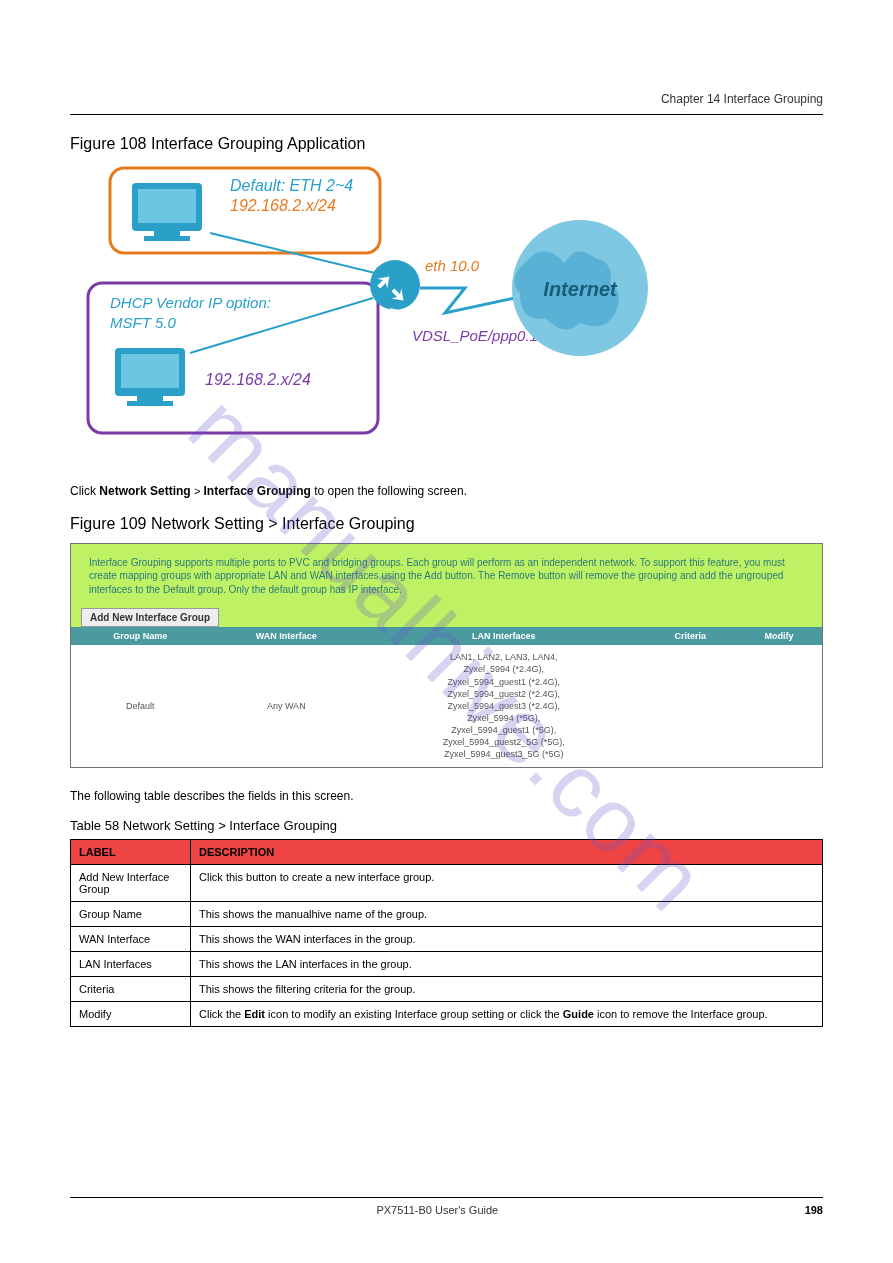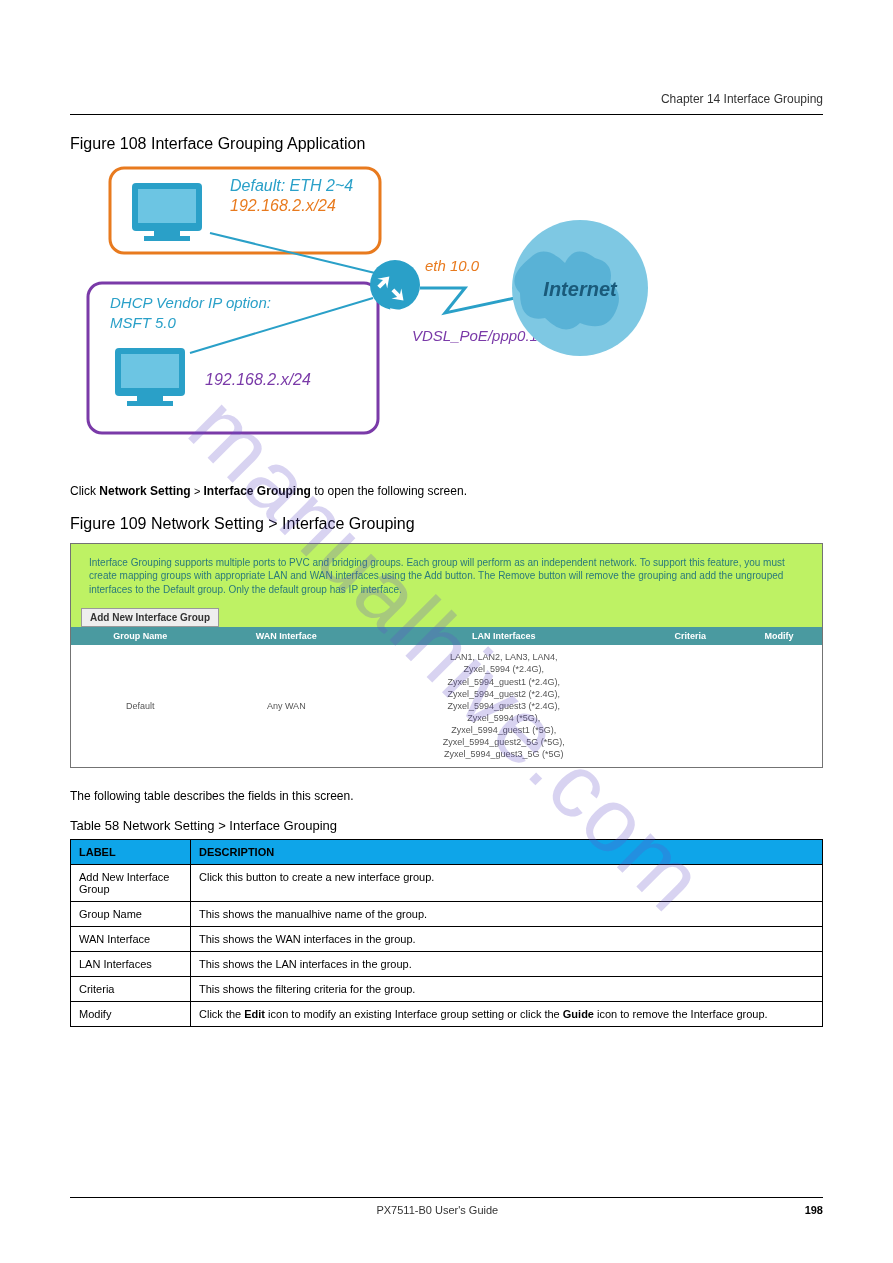--- a/index.html
+++ b/index.html
@@ -13,21 +13,21 @@
 .screenshot-box { border: 1px solid #737373; background: #bef264; width: 754px; font-size: 10px; }
 .screenshot-inner { padding: 12px 18px 0 18px; color: #2a7a7a; line-height: 1.35; }
 .add-btn { display: inline-block; background: #eee; border: 1px solid #999; padding: 3px 8px; font-size: 10px; font-weight: bold; color: #333; margin: 12px 0 0 10px; }
 .ig-table { width: 100%; border-collapse: collapse; font-size: 9px; }
 .ig-table th { background: #4a9aa0; color: #fff; padding: 4px 6px; font-weight: bold; text-align: center; }
 .ig-table td { padding: 6px; text-align: center; color: #555; vertical-align: middle; background: #fff; }
 .lan-list { text-align: center; line-height: 1.35; }
 .body-text { font-size: 12px; margin: 14px 0; line-height: 1.4; }
 .body-text .chevron { font-size: 11px; }
 .label-table { width: 100%; border-collapse: collapse; margin: 6px 0 20px 0; }
-.label-table th { background: #0ea5e9; border: 1px solid #000; padding: 6px 8px; font-size: 11px; text-align: left; }
+.label-table th { background: #ef4444; border: 1px solid #000; padding: 6px 8px; font-size: 11px; text-align: left; }
 .label-table td { border: 1px solid #000; padding: 6px 8px; font-size: 11px; text-align: left; vertical-align: top; }
 .label-table td:first-child { width: 120px; }
 .footer { display: flex; justify-content: space-between; align-items: flex-end; border-top: 1px solid #000; padding-top: 6px; margin-top: 170px; font-size: 11px; }
 .footer .title { color: #333; }
 .footer .page-num { font-weight: bold; color: #000; }
 .watermark { position: absolute; left: 50%; top: 50%; transform: translate(-50%, -50%) rotate(45deg); font-size: 90px; color: rgba(100, 80, 200, 0.25); pointer-events: none; white-space: nowrap; font-weight: 300; letter-spacing: 2px; z-index: 5; }
 </style>
 </head>
 <body>
 <div class="page">

